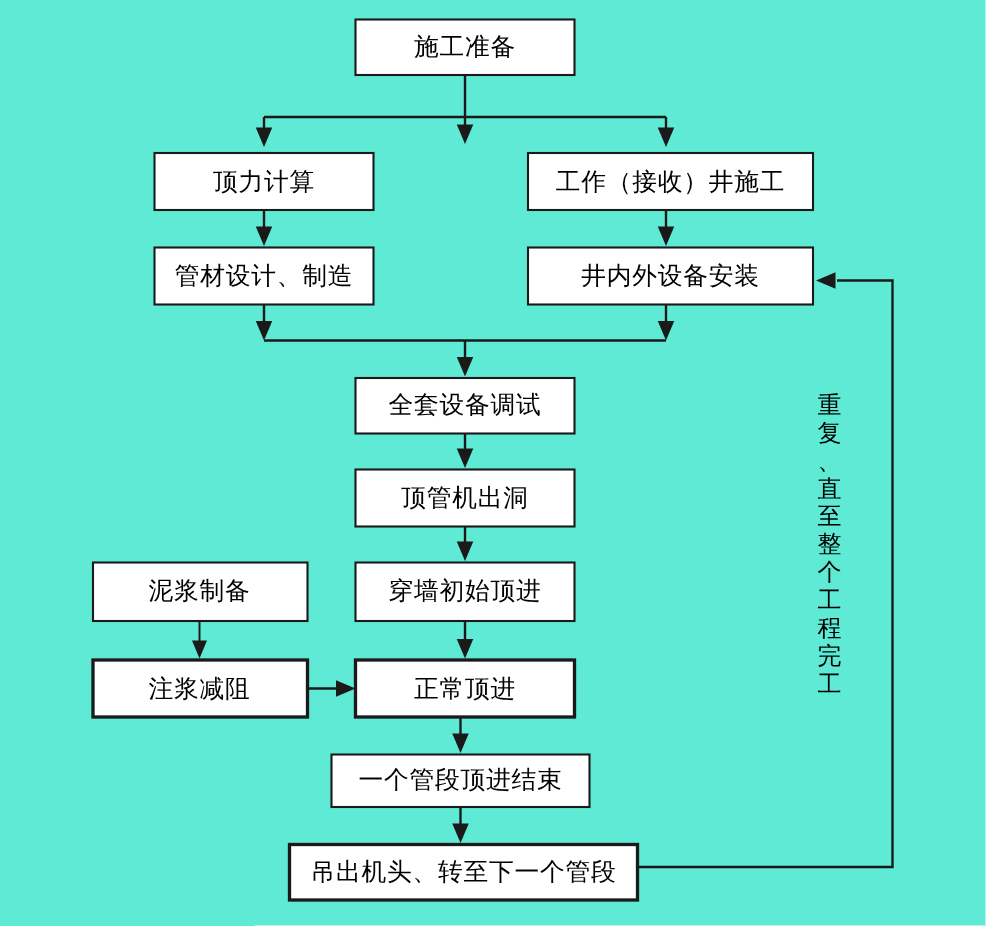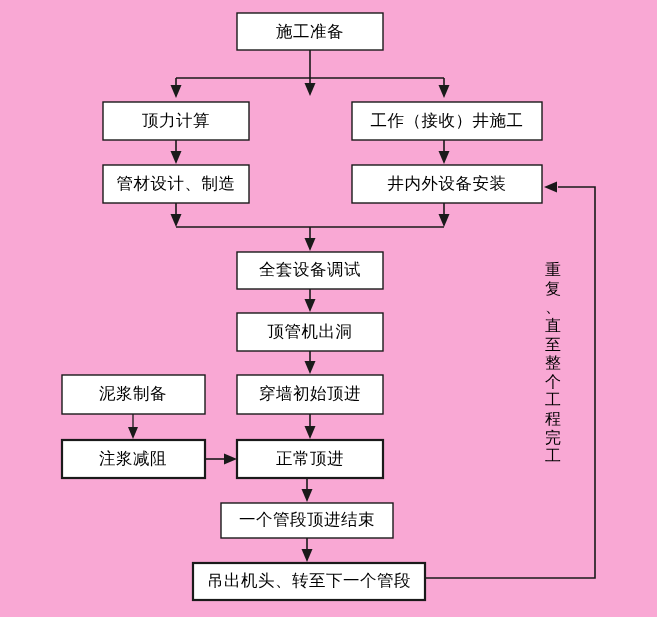--- a/index.html
+++ b/index.html
@@ -7,21 +7,21 @@
     padding: 0;
     background: #ffffff;
   }
   body {
     font-family: "Liberation Sans", "DejaVu Sans", sans-serif;
   }
   #flowchart-root {
     position: relative;
     width: 657px;
     height: 617px;
-    background: #f9a8d4;
+    background: #5eead4;
     overflow: hidden;
   }
   svg#flow-svg {
     position: absolute;
     top: 0;
     left: 0;
     width: 657px;
     height: 617px;
   }
   .node-box {

